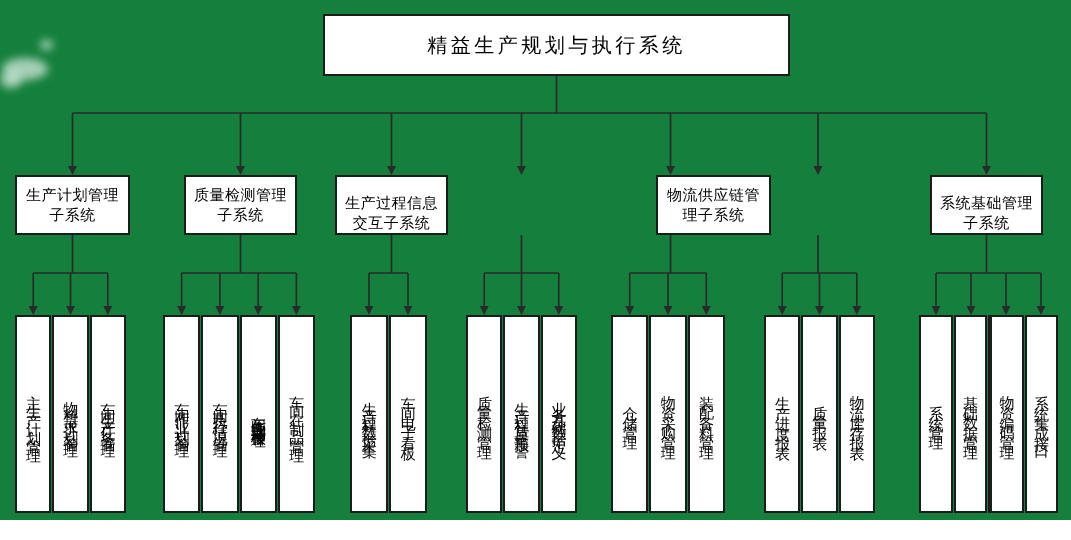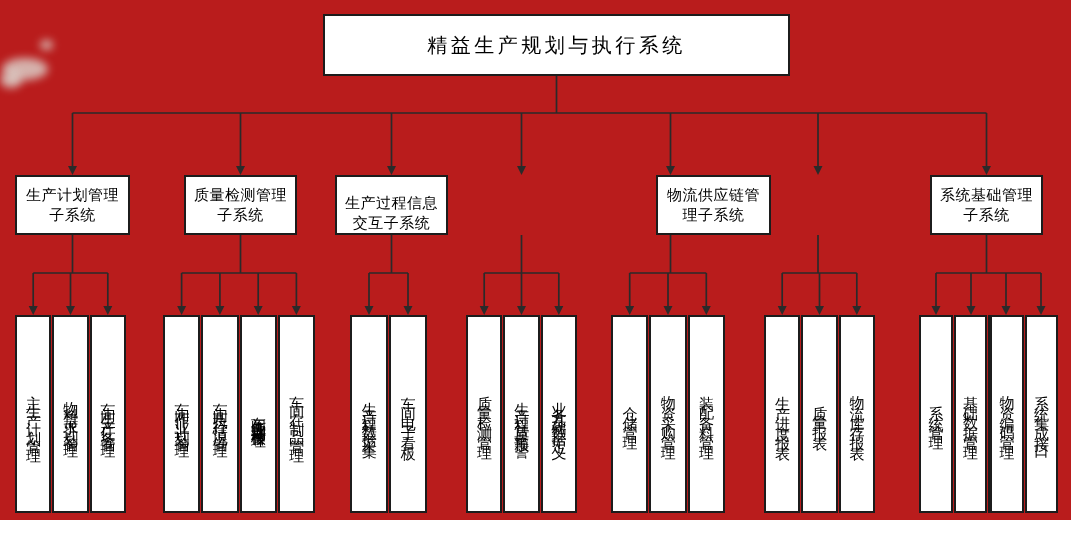--- a/index.html
+++ b/index.html
@@ -4,21 +4,21 @@
 <style>
   html, body {
     margin: 0;
     padding: 0;
     background: #ffffff;
   }
   .canvas {
     position: relative;
     width: 1071px;
     height: 520px;
-    background: #b91c1c;
+    background: #15803d;
     overflow: hidden;
     font-family: "Liberation Serif", "DejaVu Serif", serif;
     color: #000000;
   }
   .wm {
     position: absolute;
     background: #e2f1e9;
     border-radius: 50%;
     filter: blur(4px);
     opacity: 0.7;
@@ -187,21 +187,21 @@
 子系统</span>
   </div>
   <div class="sub-box" style="left:335px; width:113px;align-items:flex-end;">
     <span>生产过程信息
 交互子系统</span>
   </div>
   <div class="sub-box" style="left:613px; width:115px;margin-left:43px;">
     <span>物流供应链管
 理子系统</span>
   </div>
-  <div class="sub-box" style="left:930px; width:113px;">
+  <div class="sub-box" style="left:930px; width:113px;align-items:flex-end;">
     <span>系统基础管理
 子系统</span>
   </div>
 
   <div class="leaf-row" style="left:15px; width:111px;">
     <div class="leaf">
         <span class="vtext" style="letter-spacing: 9px;">主生产计划管理</span>
       </div>
     <div class="leaf">
         <span class="vtext" style="letter-spacing: 6px;">物料需求计划管理</span>

